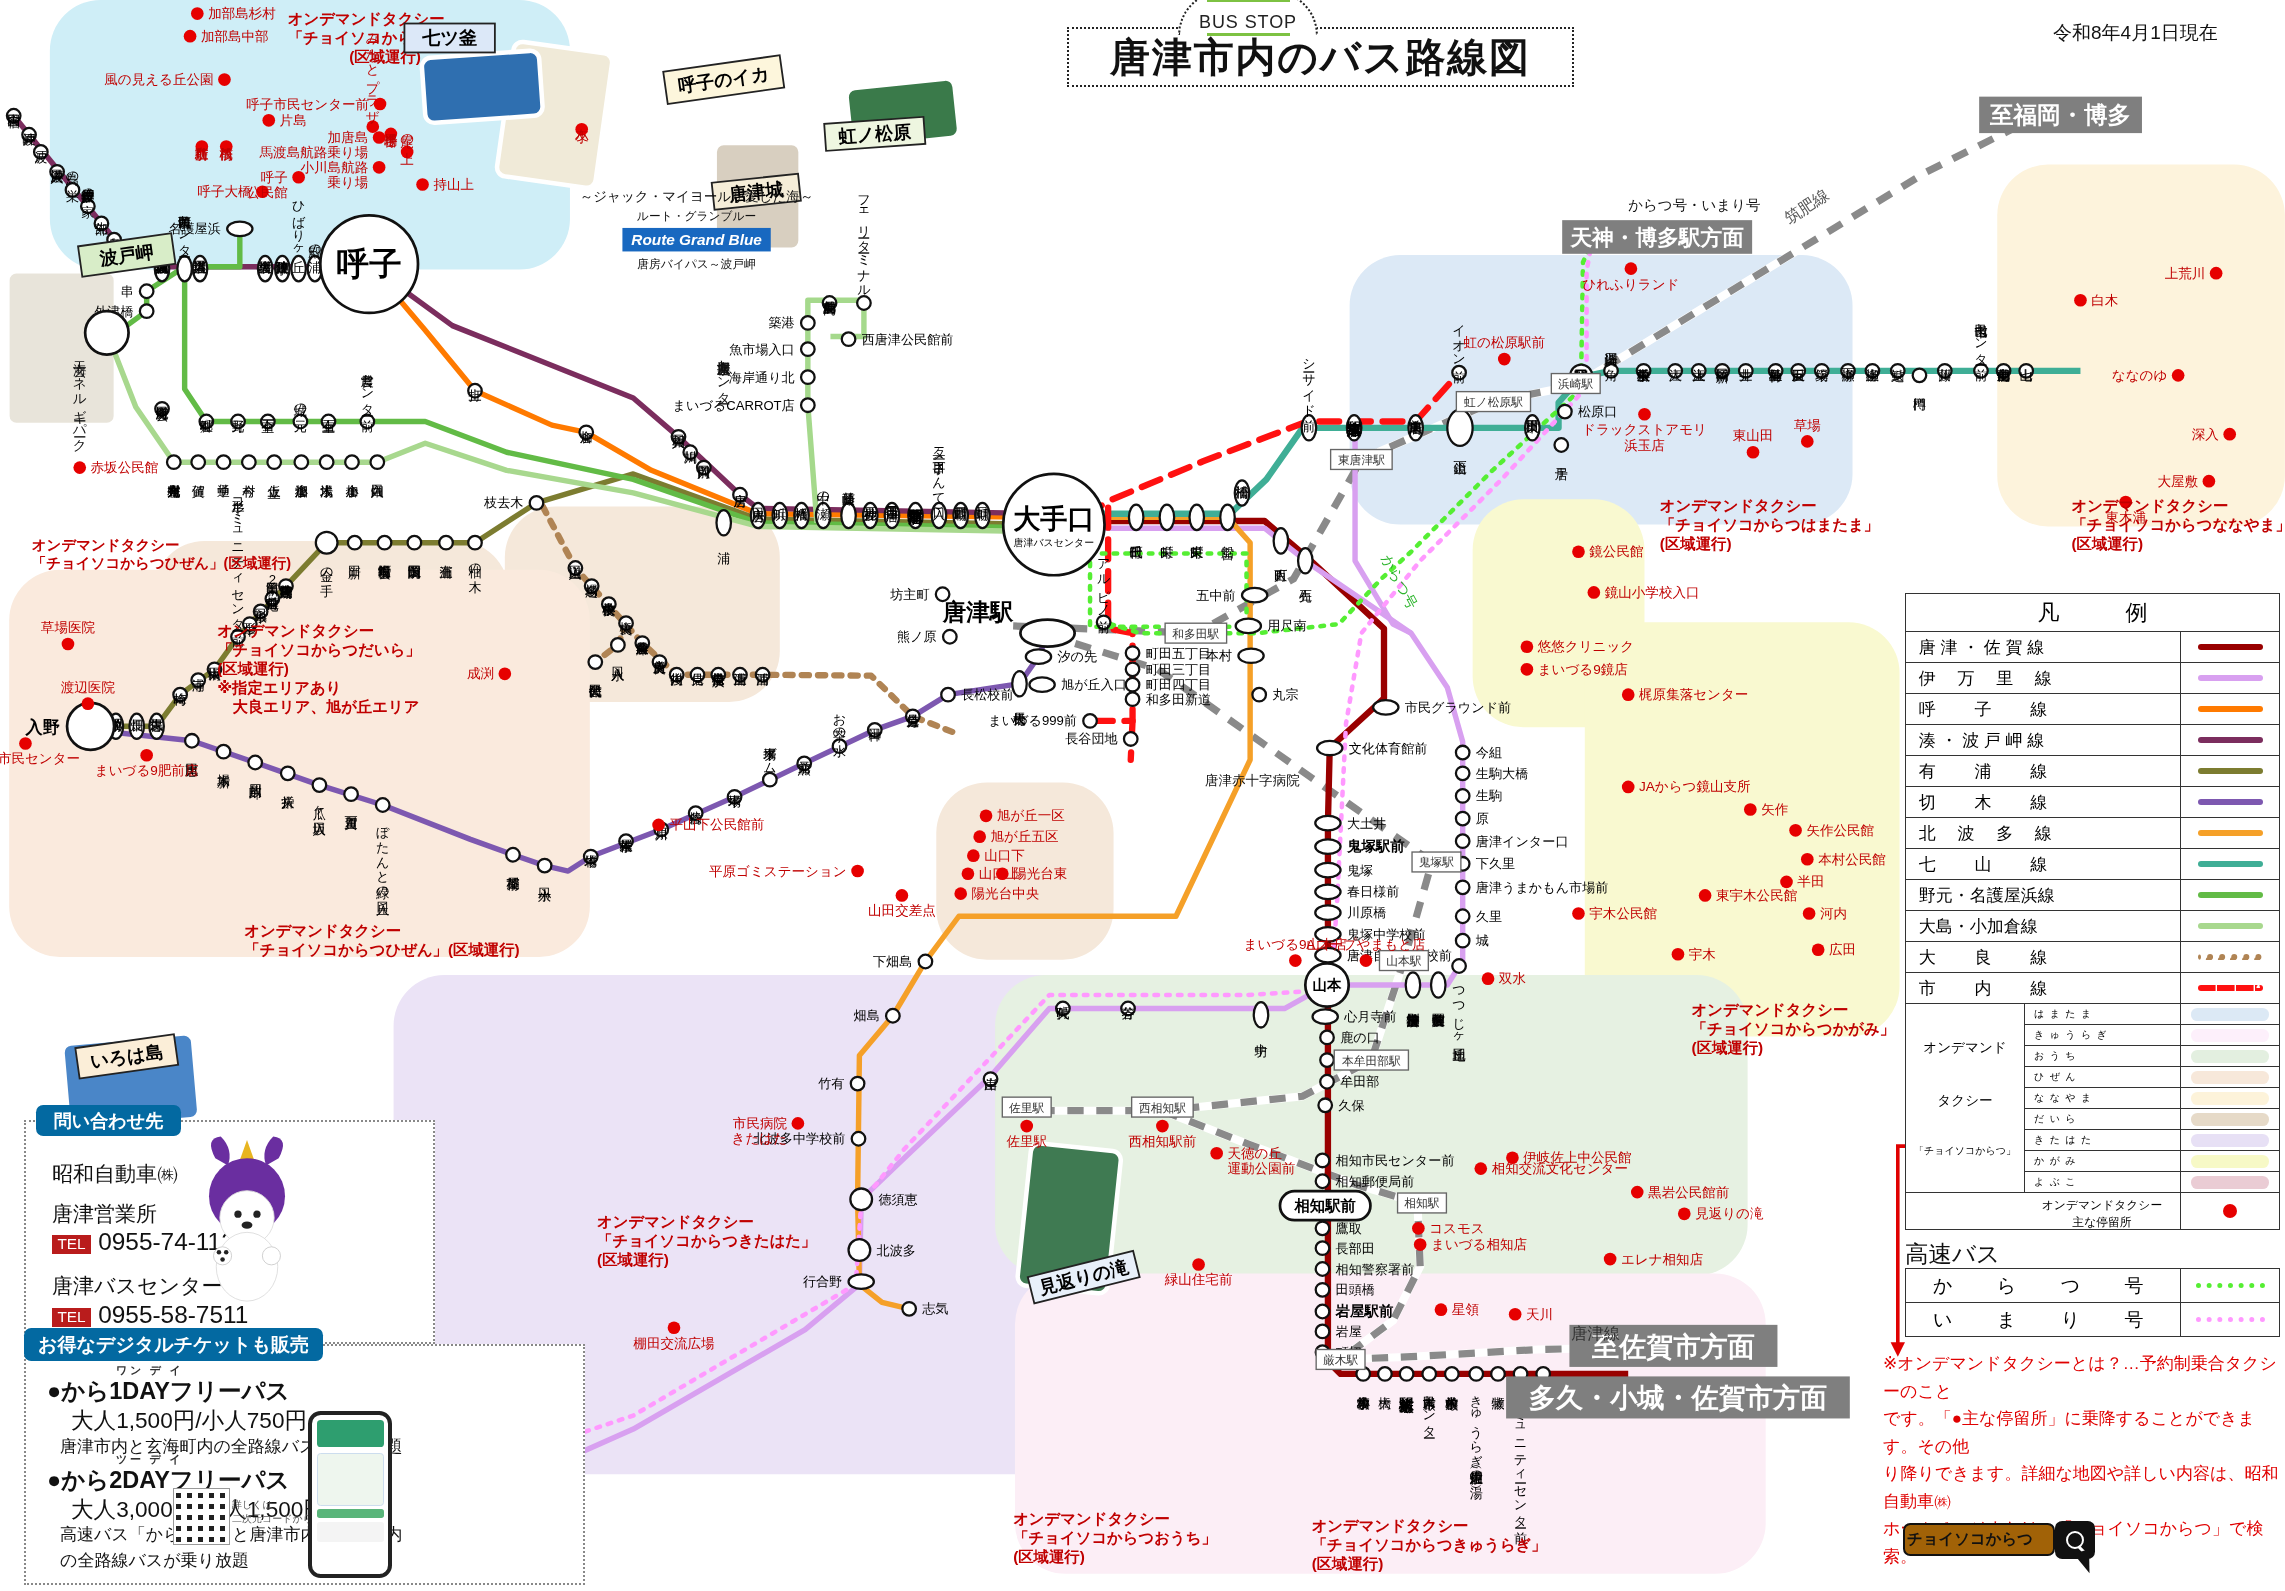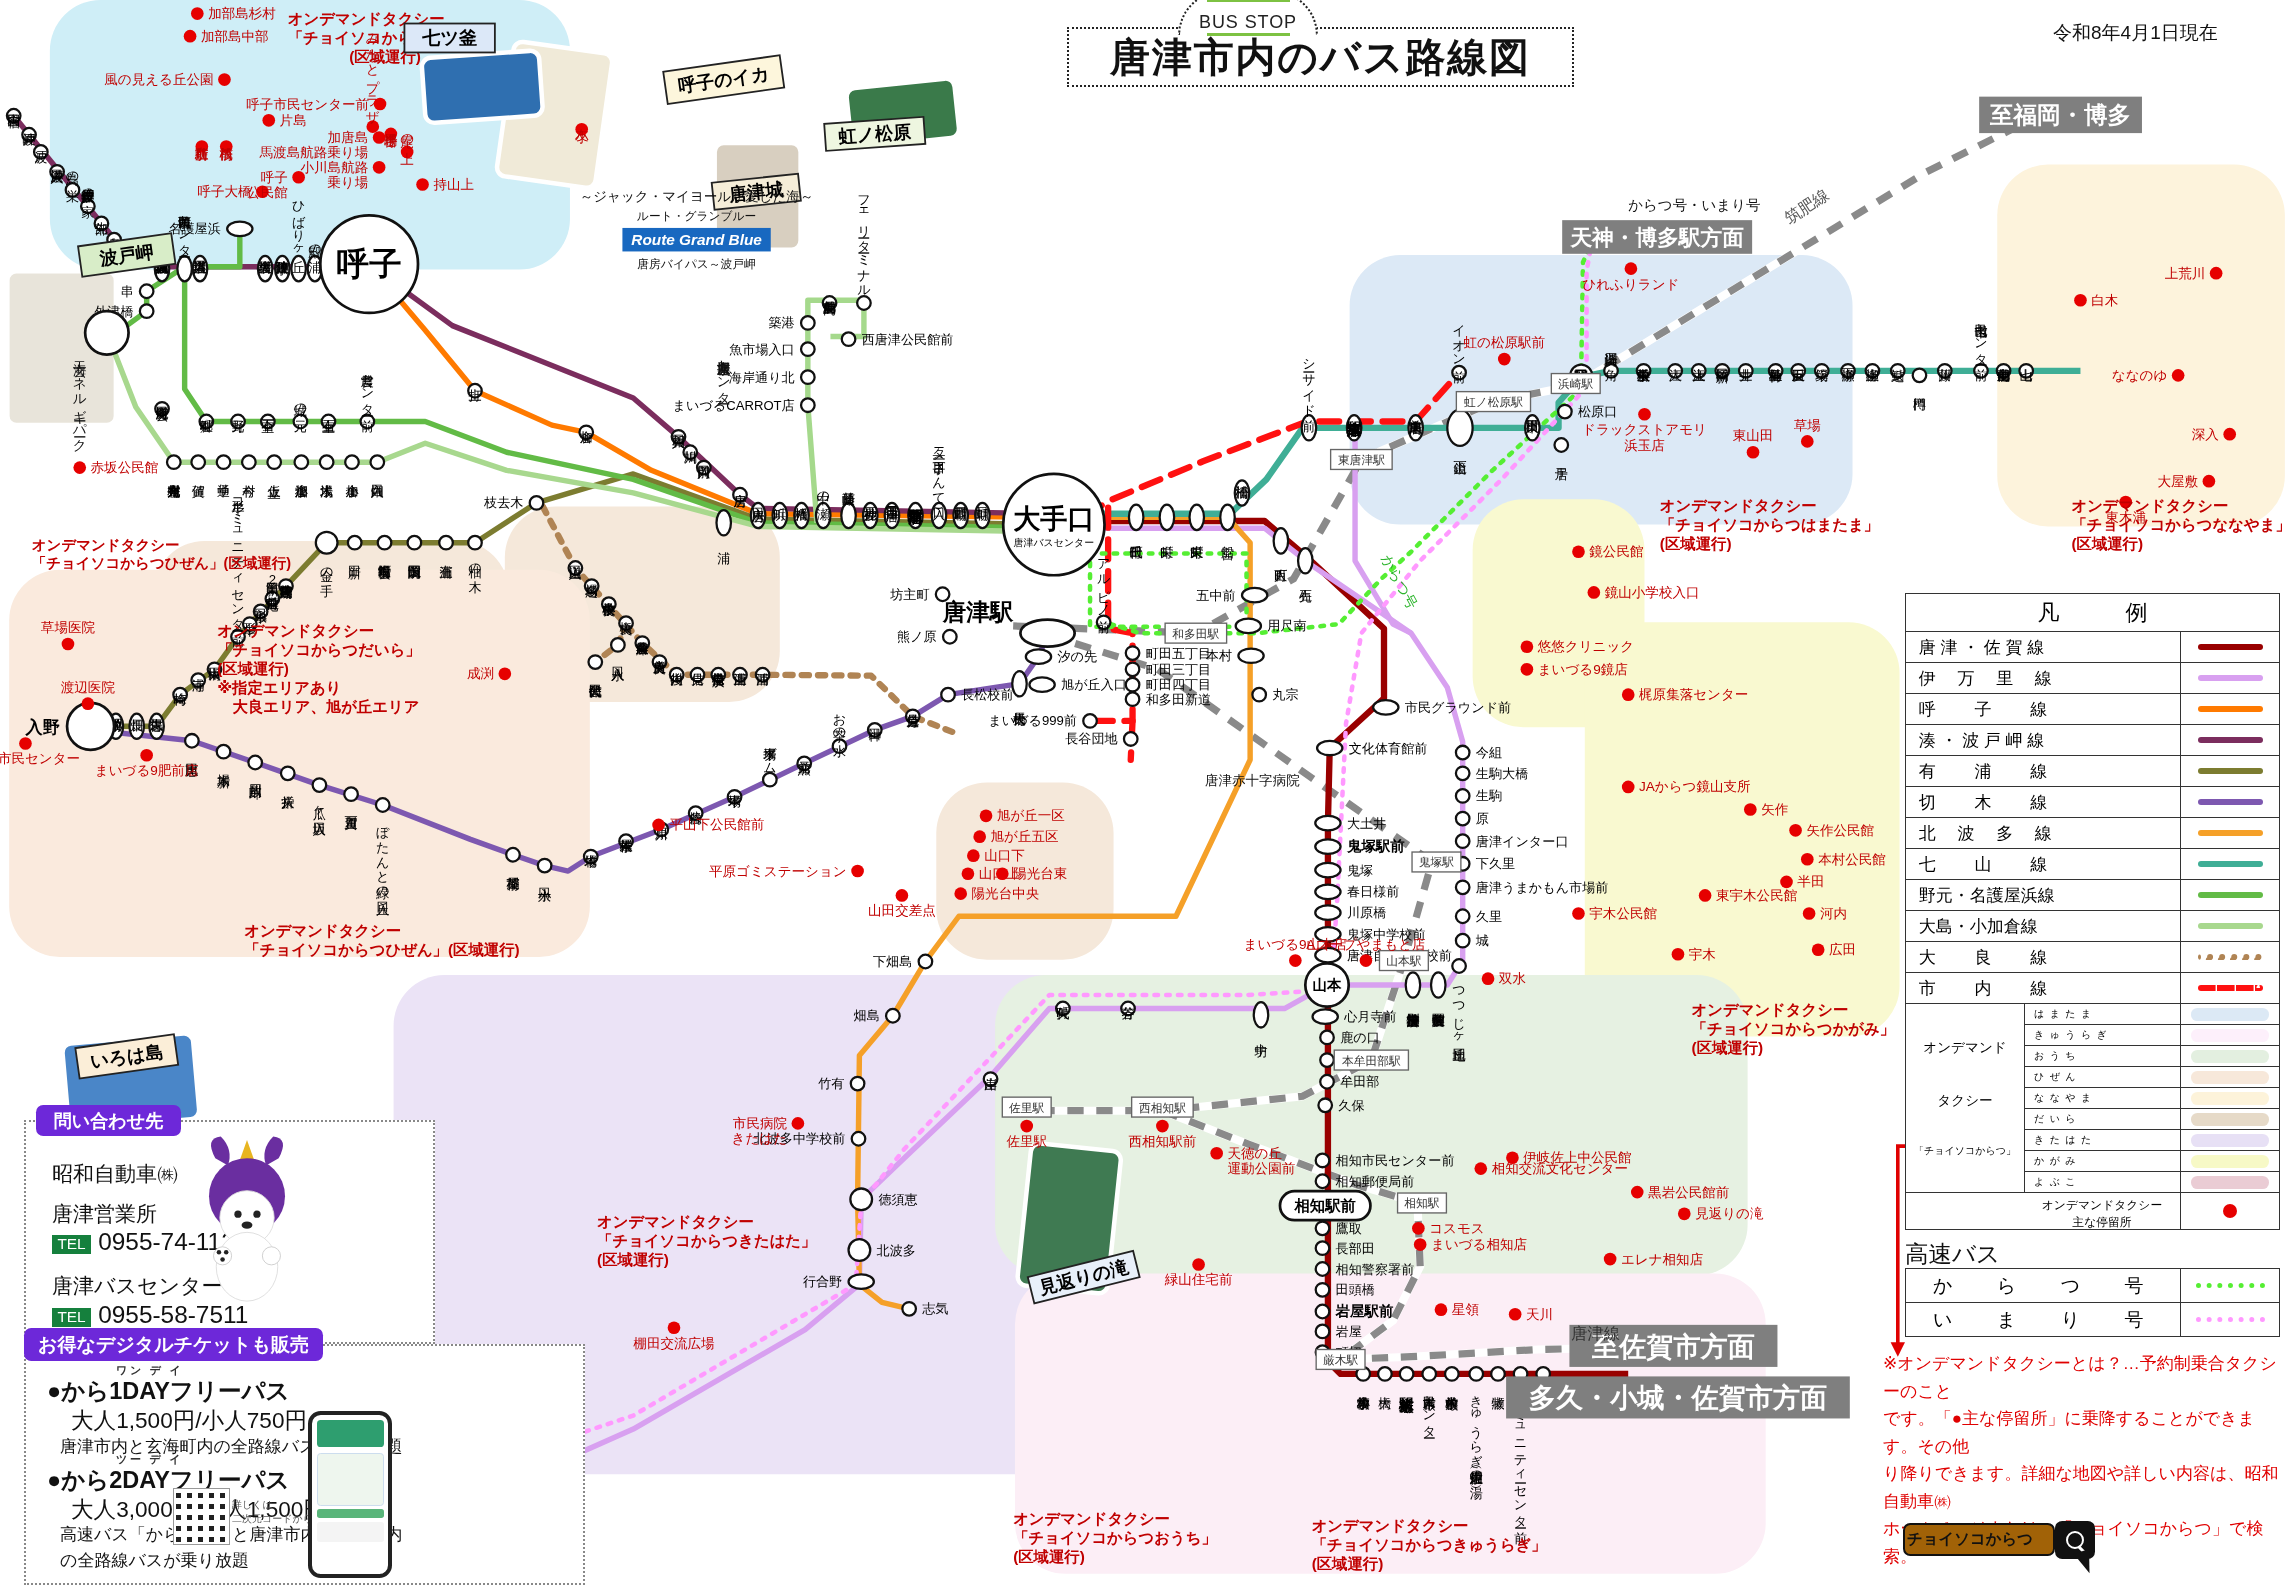--- a/index.html
+++ b/index.html
@@ -50,25 +50,25 @@
   .note-box{left:1883px;top:1350px;width:402px;font-size:17px;line-height:1.62;color:#e00000;}
   .search-box{left:1903px;top:1523px;width:152px;height:33px;border:2.7px solid #111;border-radius:7.2px;background:#a16207;
               display:flex;align-items:center;padding-left:2px;font-size:15.4px;font-weight:bold;color:#111;}
   .search-btn{left:2055px;top:1521px;width:40px;height:38px;background:#111;border-radius:7.2px;display:flex;align-items:center;justify-content:center;}
   .mag{width:14.5px;height:14.5px;border:2.7px solid #fff;border-radius:50%;position:relative;}
   .mag::after{content:"";position:absolute;width:2.7px;height:9px;background:#fff;left:12.7px;top:11.8px;transform:rotate(-45deg);}
   .cursor{left:2077px;top:1551px;width:0;height:0;border-left:9px solid transparent;border-right:7.2px solid transparent;
           border-top:23.5px solid #111;transform:rotate(-18deg);}
   
   .contact-box{left:23.5px;top:1120px;width:411px;height:224px;border:2.7px dotted #888;background:#fff;}
-  .badge-gray{position:absolute;background:#6d28d9;color:#fff;border-radius:7.2px;font-weight:bold;
+  .badge-gray{position:absolute;background:#0369a1;color:#fff;border-radius:7.2px;font-weight:bold;
               display:flex;align-items:center;justify-content:center;}
   .c-head{left:36px;top:1105px;width:145px;height:31px;font-size:18px;}
   .contact-text{position:absolute;font-size:21px;color:#111;}
-  .telchip{display:inline-block;background:#15803d;color:#fff;font-size:15.4px;padding:0.9px 5.4px;margin-right:7.2px;vertical-align:middle;}
+  .telchip{display:inline-block;background:#b91c1c;color:#fff;font-size:15.4px;padding:0.9px 5.4px;margin-right:7.2px;vertical-align:middle;}
   .telnum{font-size:24.4px;}
   .t-head{left:24px;top:1328px;width:299px;height:33px;font-size:19px;}
   .ticket-box{left:23.5px;top:1344px;width:561px;height:241px;border:2.7px dotted #888;background:#fff;}
   .ticket-text{position:absolute;color:#111;}
   .tk-title{font-size:23.5px;font-weight:bold;}
   .tk-price{font-size:22.6px;}
   .tk-desc{font-size:17px;}
   .furi{font-size:11px;color:#333;position:absolute;top:-11.8px;left:69px;letter-spacing:2.7px;}
   .relwrap{position:relative;display:inline-block;}
   .qr-note{position:absolute;font-size:10px;color:#555;line-height:1.4;}

